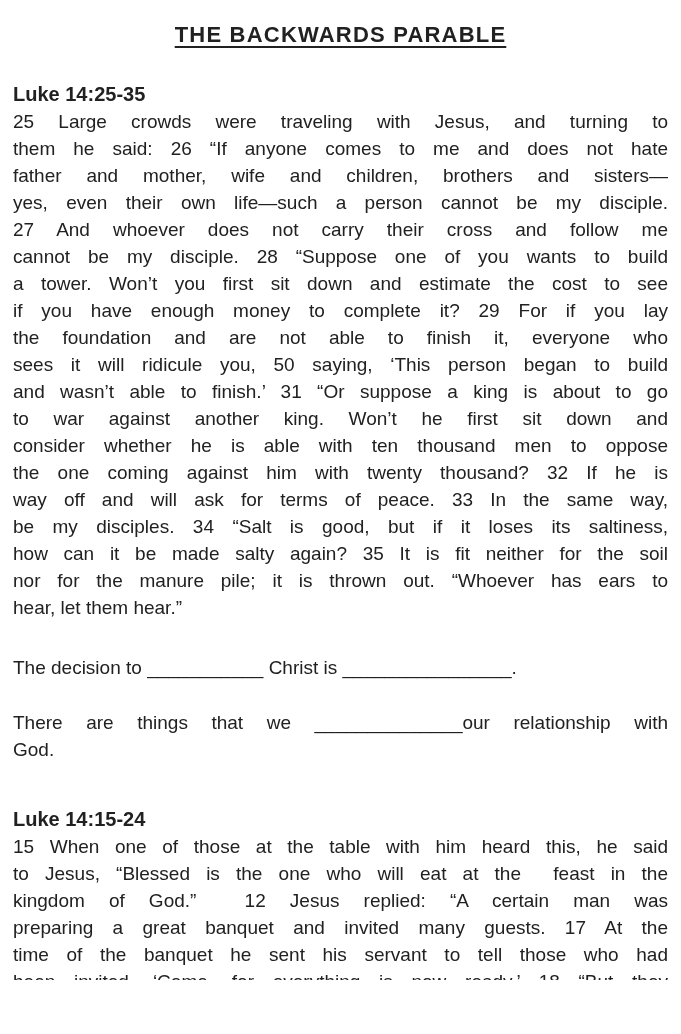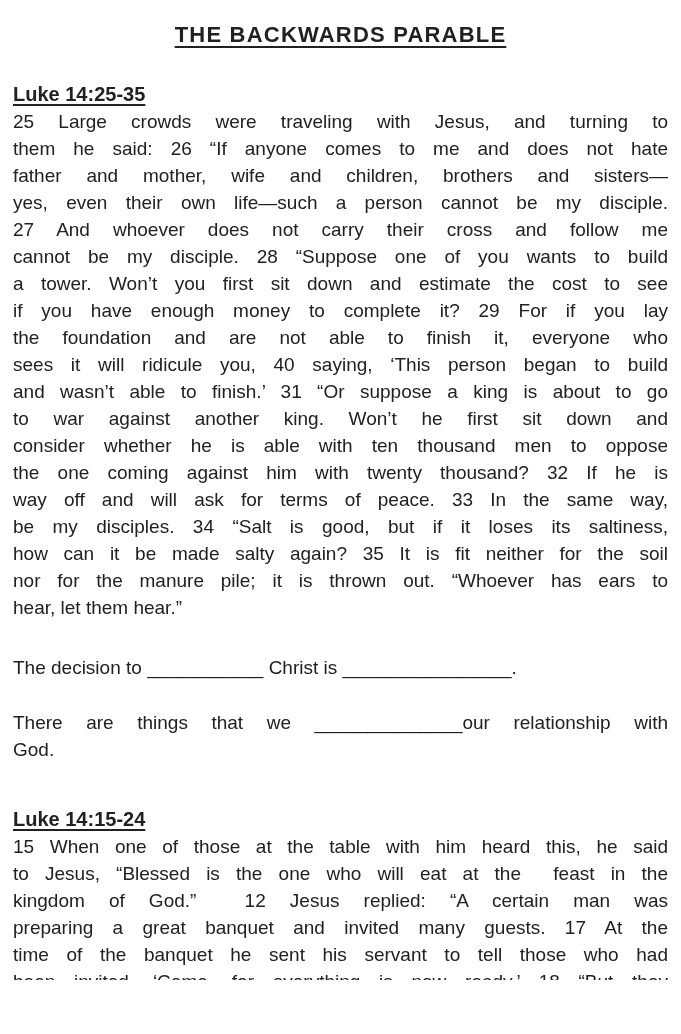--- a/index.html
+++ b/index.html
@@ -30,21 +30,20 @@
     line-height: 26px;
     text-decoration: underline;
     text-underline-offset: 4px;
     text-decoration-thickness: 2px;
   }
   .heading {
     margin: 34px 0 0 0;
     font-size: 20px;
     font-weight: bold;
     line-height: 24px;
-    text-decoration: underline;
     text-underline-offset: 3px;
     text-decoration-thickness: 2px;
   }
   .heading.h2 {
     margin-top: 44px;
   }
   .para {
     margin-top: 2px;
     font-size: 19px;
     line-height: 27px;
@@ -79,21 +78,21 @@
   <div class="para">
       <div class="tline">25 Large crowds were traveling with Jesus, and turning to</div>
       <div class="tline">them he said: 26 “If anyone comes to me and does not hate</div>
       <div class="tline">father and mother, wife and children, brothers and sisters—</div>
       <div class="tline">yes, even their own life—such a person cannot be my disciple.</div>
       <div class="tline">27 And whoever does not carry their cross and follow me</div>
       <div class="tline">cannot be my disciple. 28 “Suppose one of you wants to build</div>
       <div class="tline">a tower. Won’t you first sit down and estimate the cost to see</div>
       <div class="tline">if you have enough money to complete it? 29 For if you lay</div>
       <div class="tline">the foundation and are not able to finish it, everyone who</div>
-      <div class="tline">sees it will ridicule you, 40 saying, ‘This person began to build</div>
+      <div class="tline">sees it will ridicule you, 50 saying, ‘This person began to build</div>
       <div class="tline">and wasn’t able to finish.’ 31 “Or suppose a king is about to go</div>
       <div class="tline">to war against another king. Won’t he first sit down and</div>
       <div class="tline">consider whether he is able with ten thousand men to oppose</div>
       <div class="tline">the one coming against him with twenty thousand? 32 If he is</div>
       <div class="tline">way off and will ask for terms of peace. 33 In the same way,</div>
       <div class="tline">be my disciples. 34 “Salt is good, but if it loses its saltiness,</div>
       <div class="tline">how can it be made salty again? 35 It is fit neither for the soil</div>
       <div class="tline">nor for the manure pile; it is thrown out. “Whoever has ears to</div>
       <div class="tline tline-end">hear, let them hear.”</div>
     </div>

